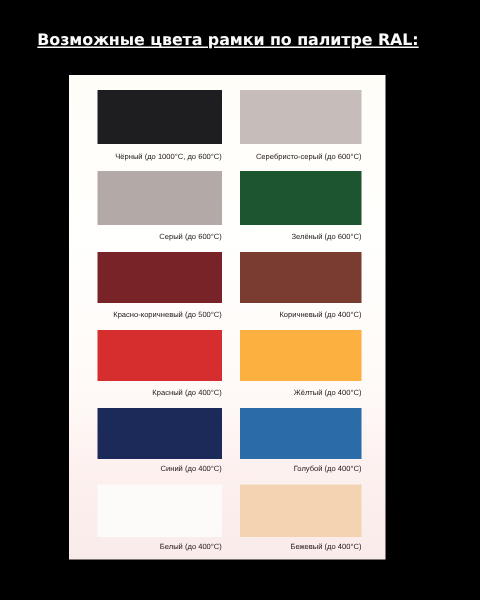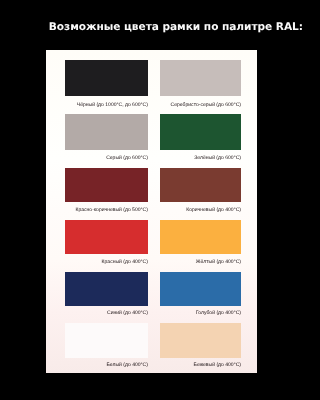--- a/index.html
+++ b/index.html
@@ -13,30 +13,31 @@
     background: #000000;
     font-family: "Liberation Sans", sans-serif;
     overflow: hidden;
     position: relative;
   }
   #page-title {
     position: absolute;
     left: 1px;
     top: 21.2px;
     width: 302px;
-    text-align: right;
+    text-align: center;
     color: #fafafa;
     font-family: "DejaVu Sans", sans-serif;
     font-weight: bold;
     font-size: 10.6px;
     letter-spacing: -0.05px;
     white-space: nowrap;
     -webkit-font-smoothing: antialiased;
     text-rendering: geometricPrecision;
     will-change: opacity;
+    text-decoration: underline;
   }
   #panel {
     position: absolute;
     left: 46px;
     top: 50px;
     width: 211px;
     height: 322.6px;
     background:
       linear-gradient(to bottom,
         #fffdf8   0%,

